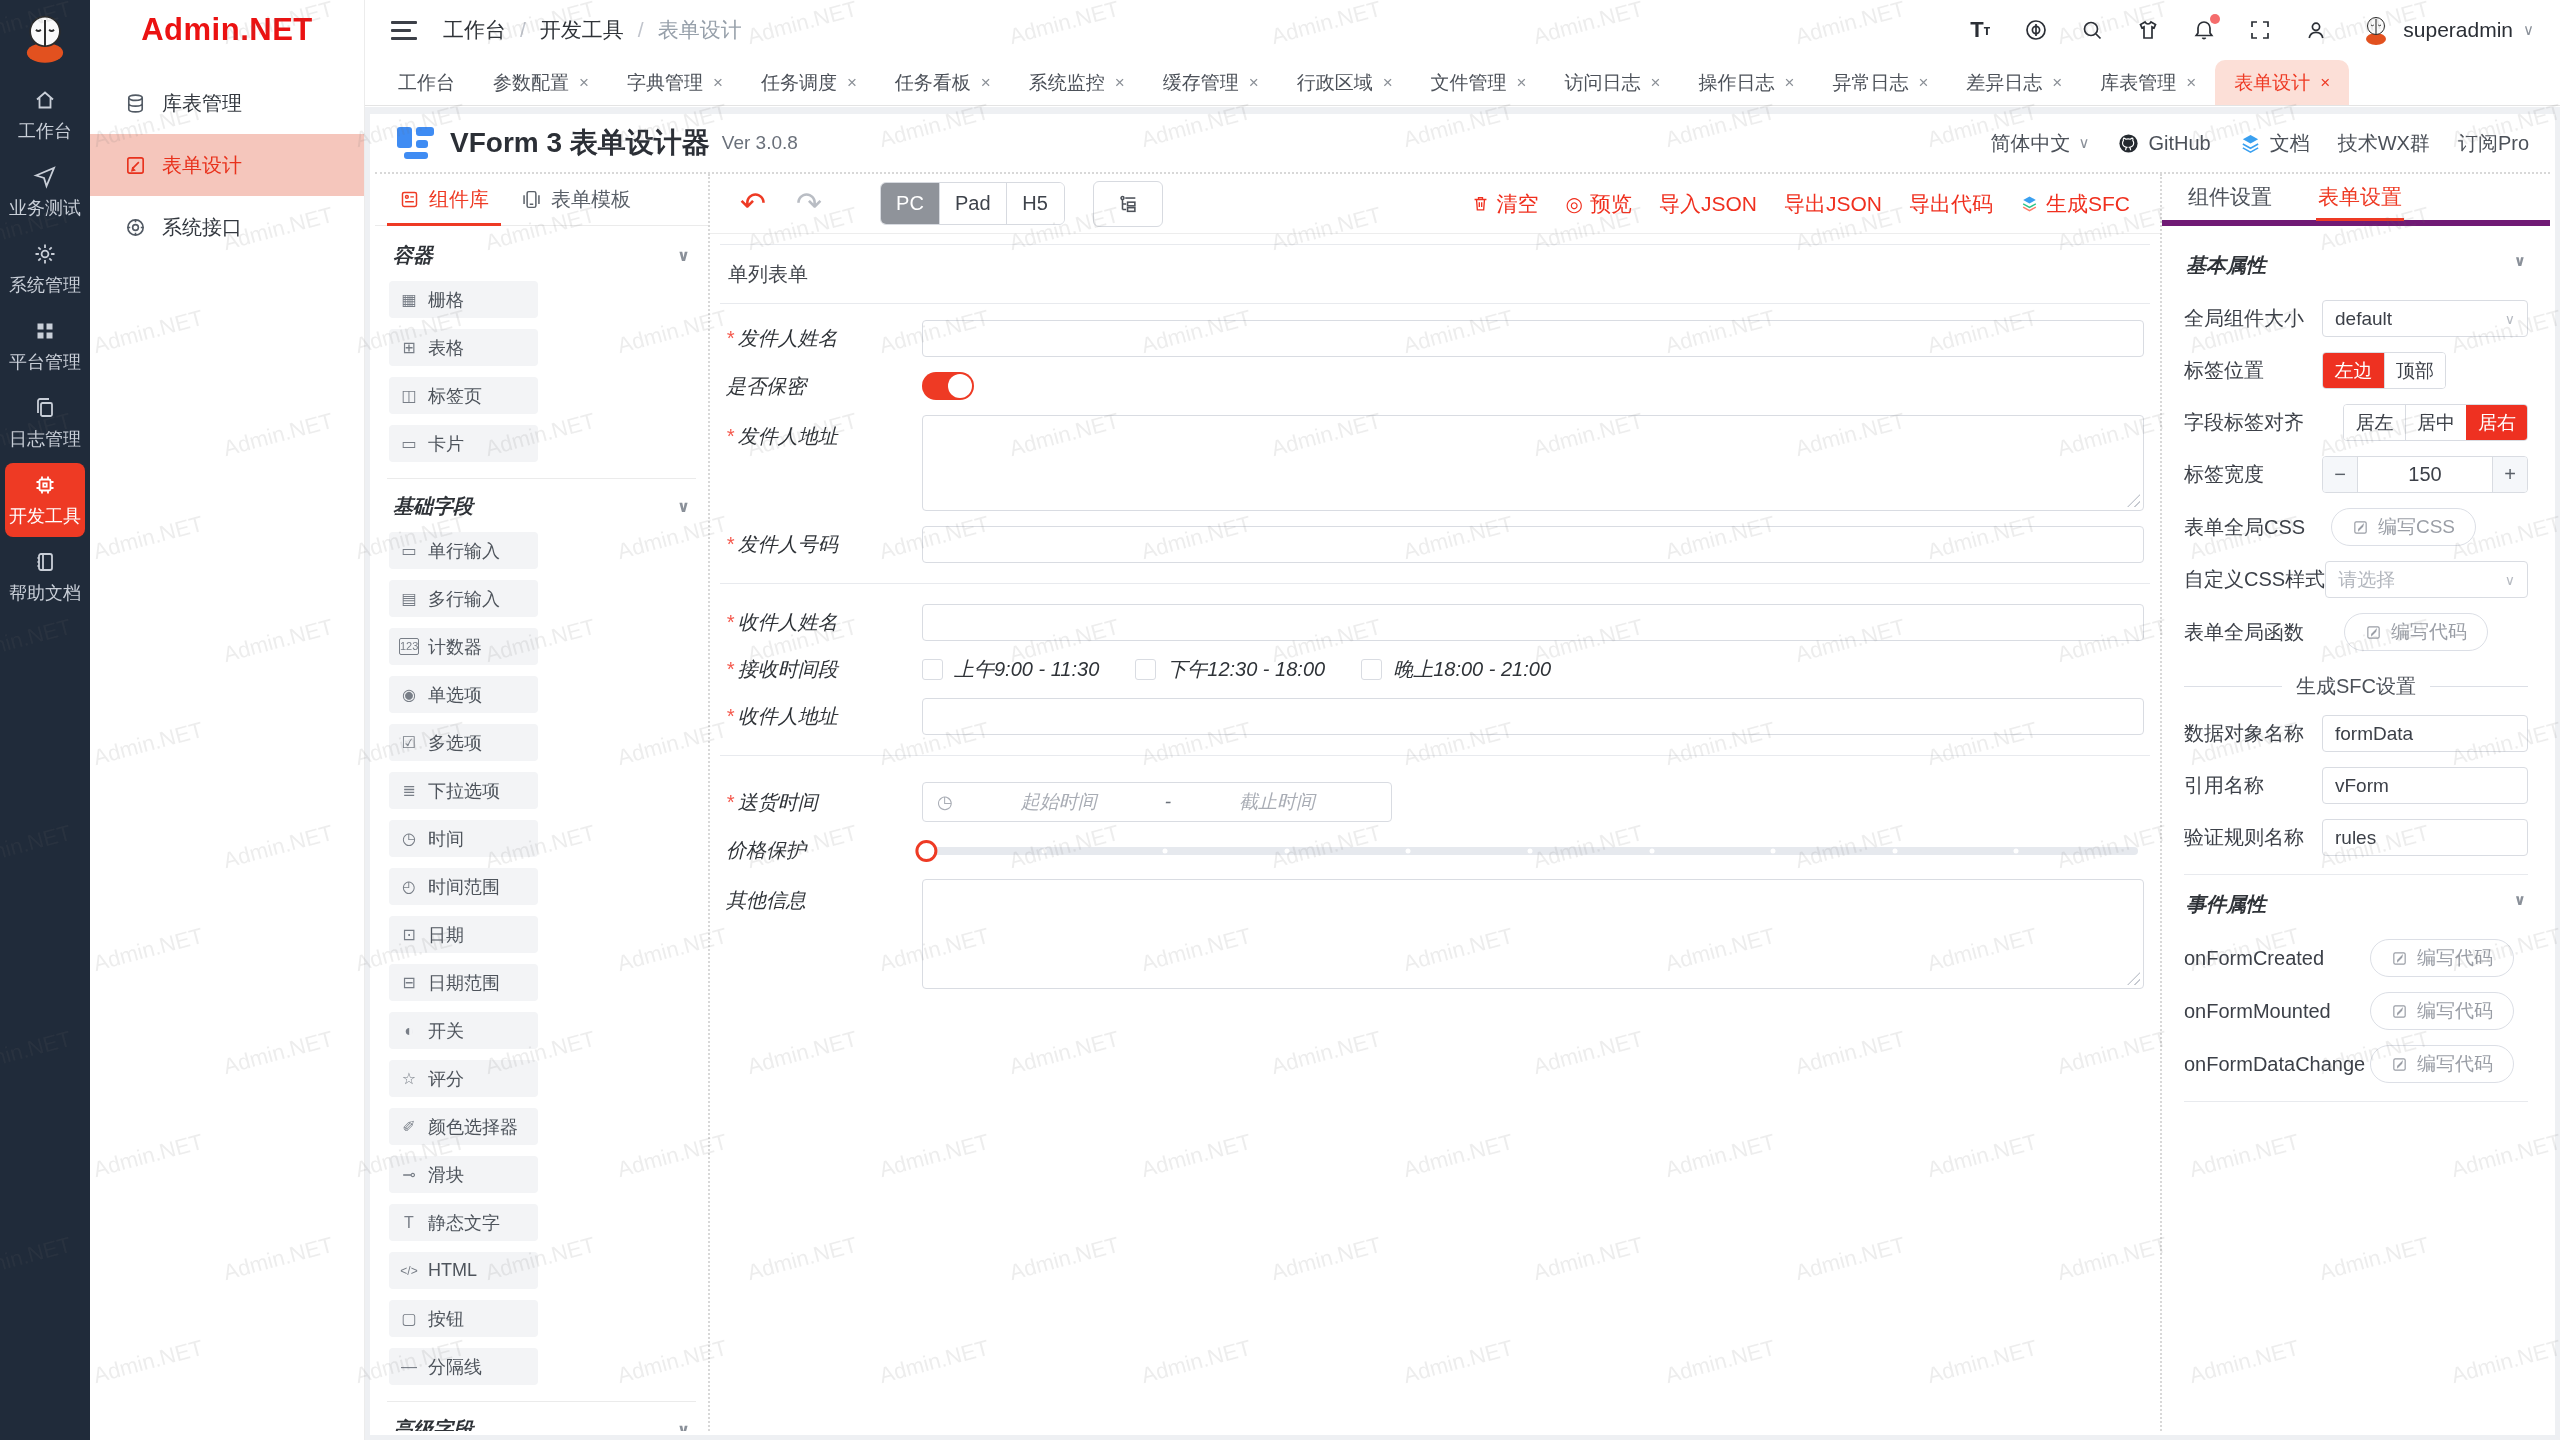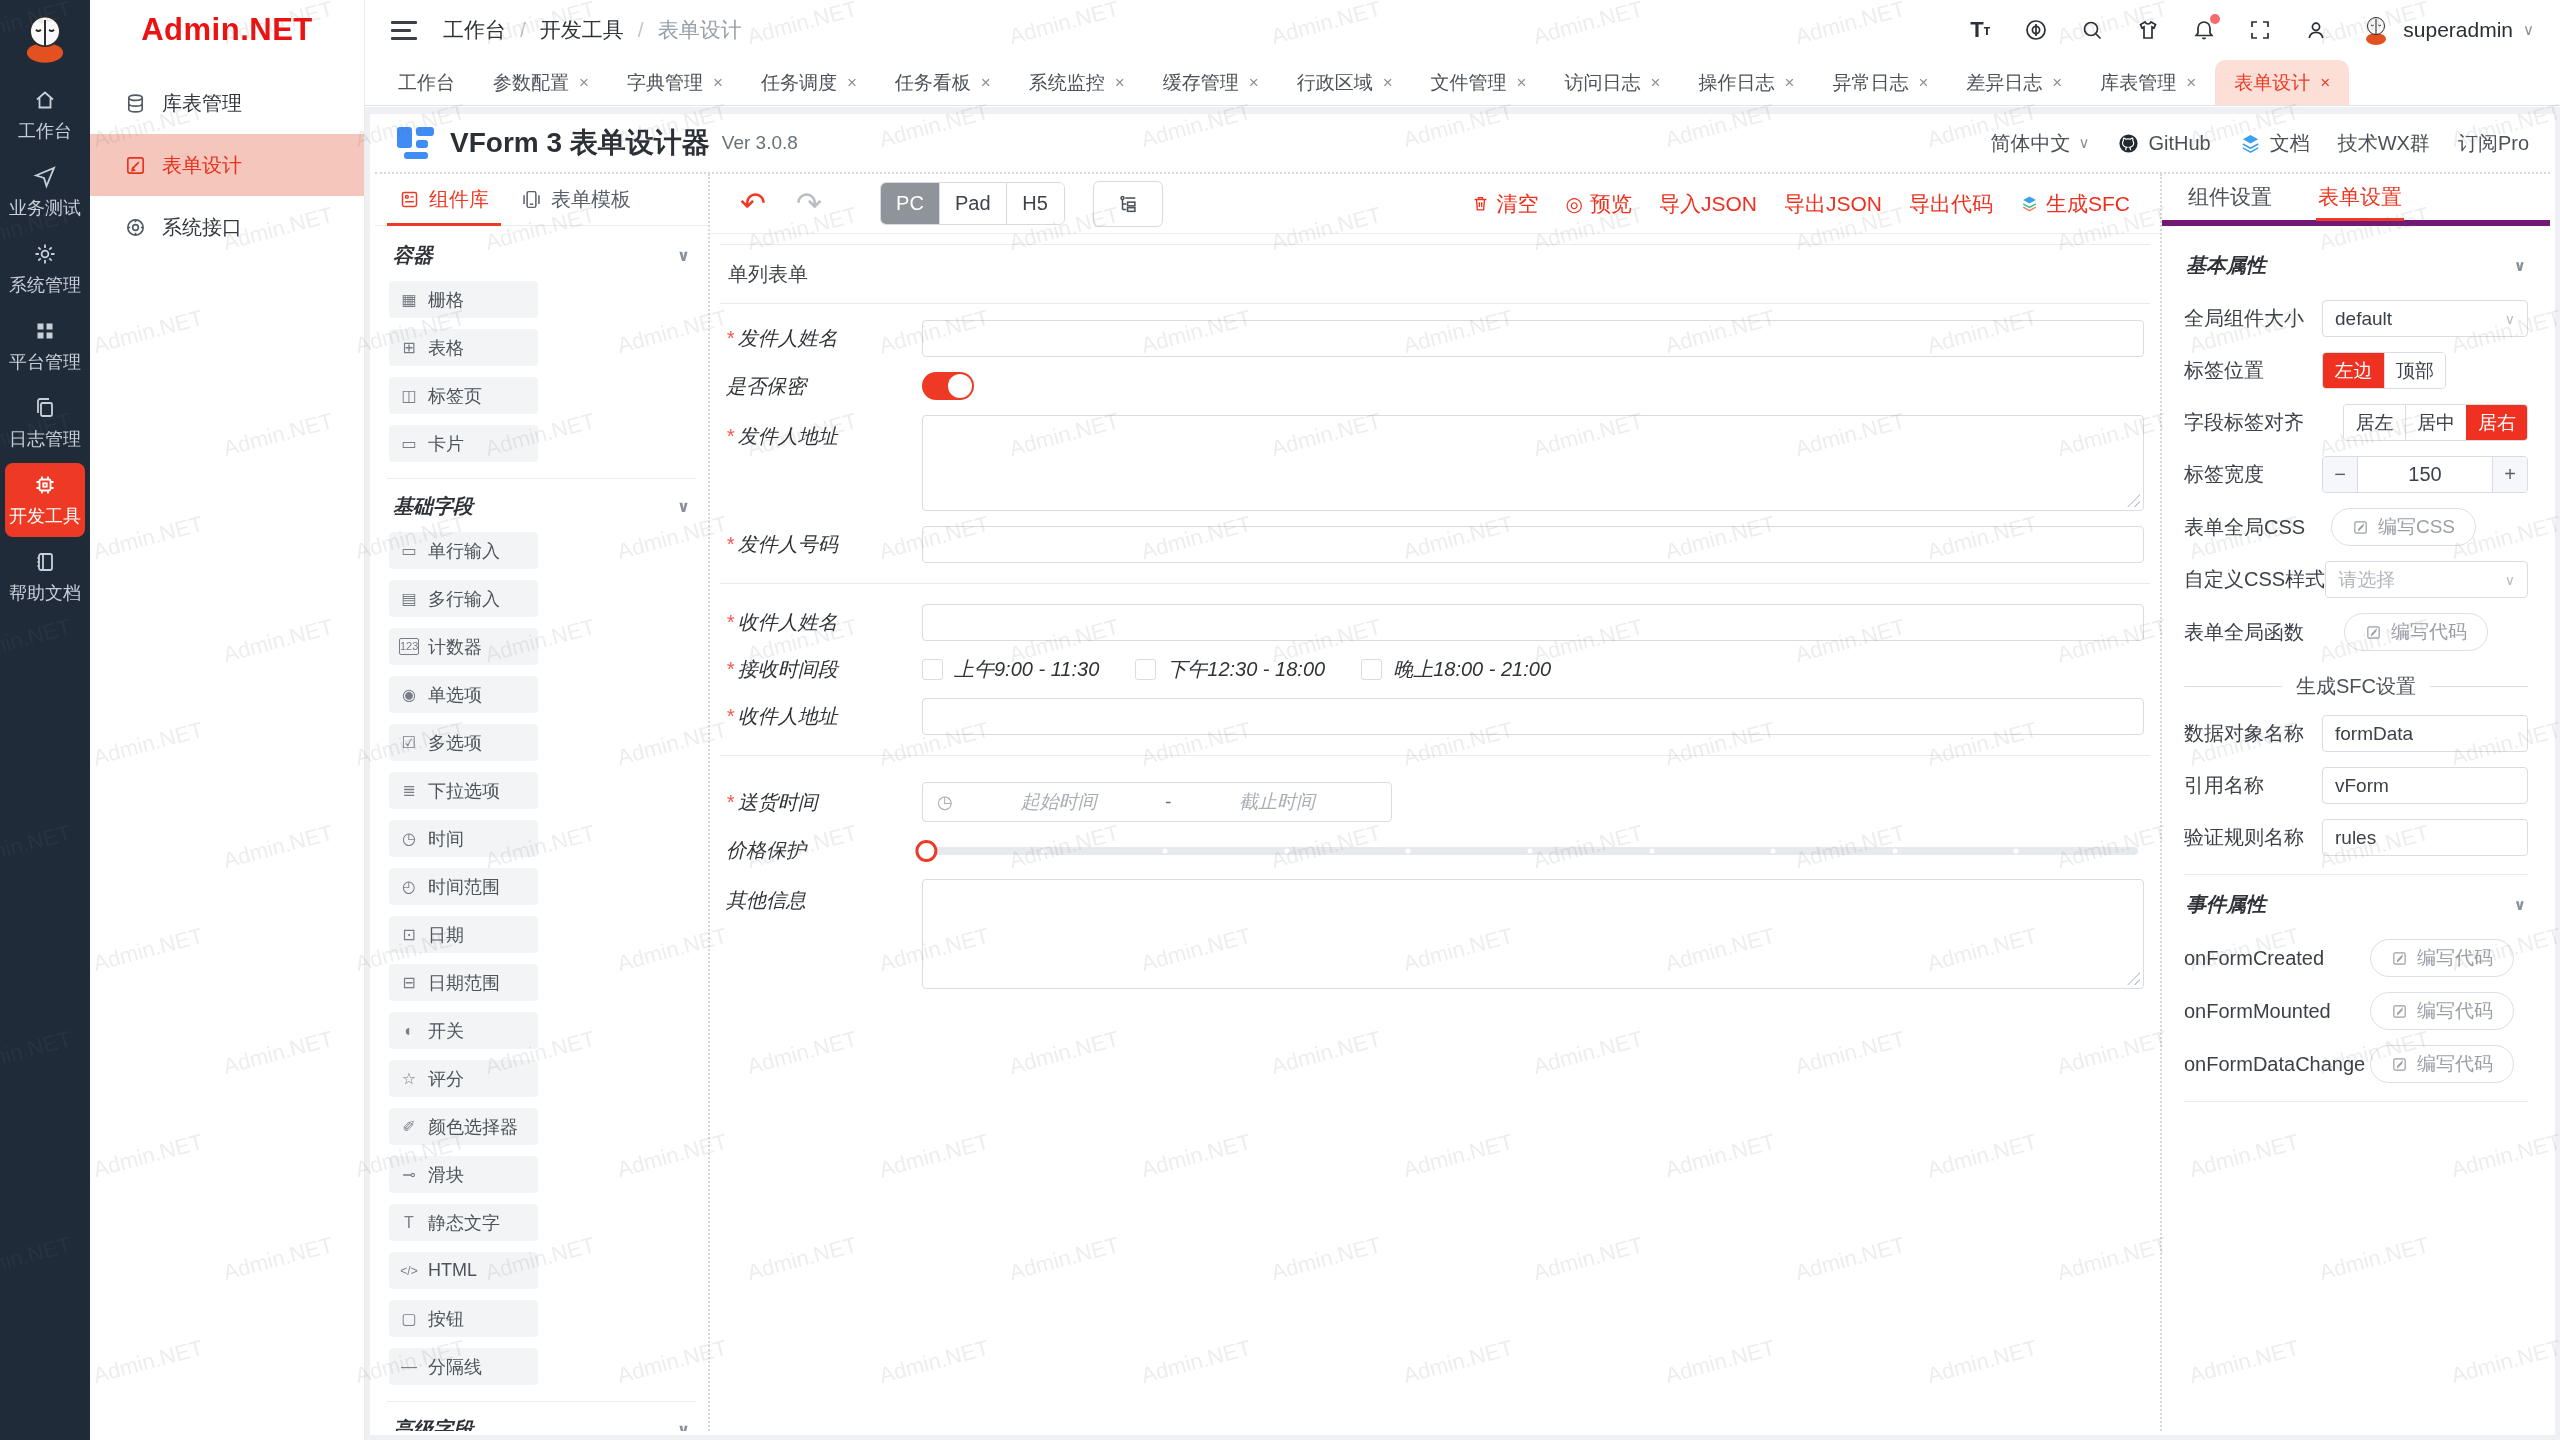--- a/index.html
+++ b/index.html
@@ -120,21 +120,21 @@
   .sdot { position:absolute; top:50%; transform:translate(-50%,-50%); width:5px; height:5px; border-radius:50%; background:#fff; }
   .shandle { position:absolute; left:0; top:50%; transform:translate(-30%,-50%); width:22px; height:22px; background:#fff; border:3px solid #ee3a24; border-radius:50%; cursor:grab; }
 
   
   .rpanel { width:390px; border-left:2px dotted #d8d8d8; overflow:hidden; }
   .rtabs { height:52px; display:flex; align-items:center; gap:46px; padding:0 26px; border-bottom:6px solid #701a75; font-size:21px; color:#4c5159; }
   .rtab { height:100%; display:flex; align-items:center; position:relative; cursor:pointer; }
   .rtab.active { color:#ee3a24; }
   .rtab.active::after { content:""; position:absolute; left:-2px; right:-2px; bottom:-1px; height:3px; background:#ee3a24; }
   .rbody { padding:14px 22px 0; }
-  .rsec-h { display:flex; align-items:center; justify-content:space-between; font-size:20px; font-weight:700; font-style:italic; color:#2f3338; padding:12px 2px 6px; cursor:pointer; }
+  .rsec-h { display:flex; justify-content:space-between; font-size:20px; font-weight:700; font-style:italic; color:#2f3338; padding:12px 2px 6px; cursor:pointer; }
   .prow { display:flex; align-items:center; margin:15px 0; min-height:37px; }
   .plabel { font-size:20px; color:#3c4048; white-space:nowrap; }
   .plabel.en { font-size:20px; }
   .pctrl { margin-left:auto; width:206px; display:flex; }
   .pctrl.fit { width:auto; }
   .pselect { width:100%; height:37px; border:1px solid #d9dce2; border-radius:4px; display:flex; align-items:center; justify-content:space-between; padding:0 12px; font-size:19px; color:#3c4048; background:#fff; cursor:pointer; }
   .pselect .chev { font-size:14px; color:#b7bbc2; }
   .pselect .phtext { color:#b3b7be; }
   .btngroup { display:flex; border:1px solid #d9dce2; border-radius:4px; overflow:hidden; height:37px; }
   .bg-btn { min-width:61px; padding:0 10px; display:flex; align-items:center; justify-content:center; font-size:19px; color:#3c4048; background:#fff; border-left:1px solid #d9dce2; cursor:pointer; }

